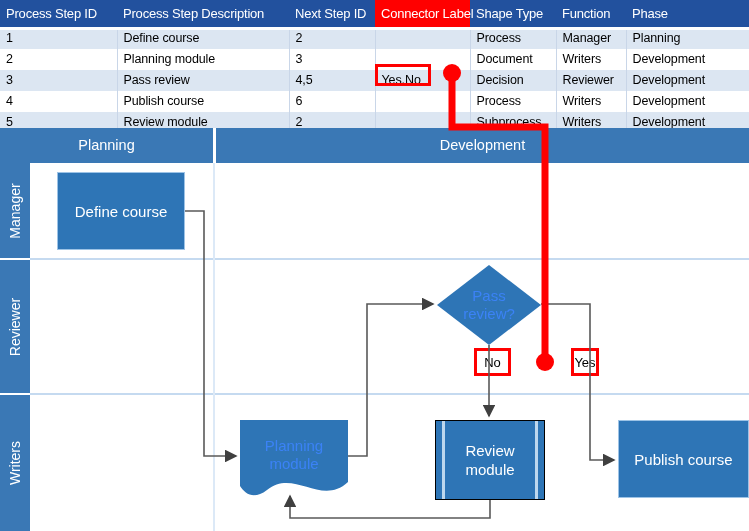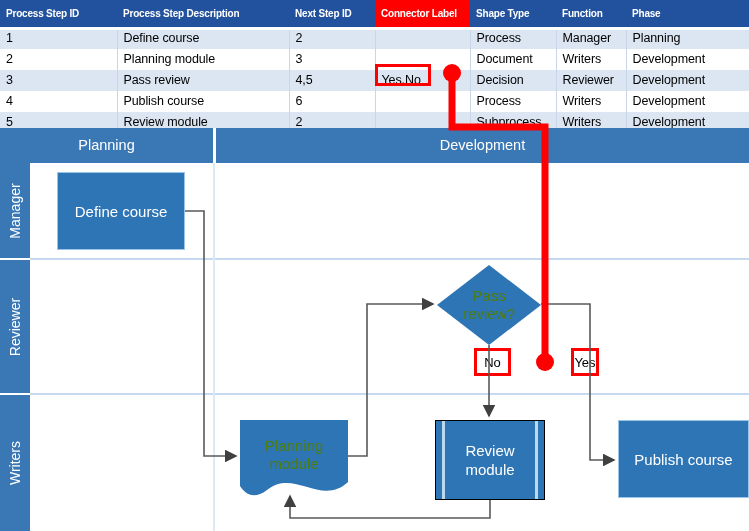--- a/index.html
+++ b/index.html
@@ -3,21 +3,21 @@
 <meta charset="utf-8">
 <style>
   html,body{margin:0;padding:0;background:#ffffff;}
   body{font-family:"Liberation Sans", sans-serif;}
   #root{position:relative;width:749px;height:531px;overflow:hidden;background:#fff;}
 
   
   #table-area{position:absolute;left:0;top:0;width:749px;height:128px;}
   table.data{border-collapse:collapse;width:749px;table-layout:fixed;}
   table.data thead th{
-    background:#22519E;color:#ffffff;font-size:10px;font-weight:bold;
+    background:#22519E;color:#ffffff;font-size:13px;font-weight:normal;
     text-align:left;padding:4px 0 5px 6px;height:19px;line-height:14px;
     white-space:nowrap;letter-spacing:-0.2px;
   }
   table.data thead th.hl{background:#FF0000;}
   table.data tbody td{
     font-size:12.5px;color:#000;text-align:left;padding:2px 0 2px 6px;
     height:17px;line-height:17px;white-space:nowrap;border-right:1px solid #c9d6e8;
     letter-spacing:-0.1px;
   }
   table.data tbody tr.odd td{background:#DCE6F2;}
@@ -60,21 +60,21 @@
   .doc-shape{position:absolute;}
   .sub-shape{position:absolute;background:#2E75B6;border:1px solid #000000;box-sizing:border-box;}
   .sub-bar{position:absolute;top:0;bottom:0;width:3px;background:#BDD7EE;}
   .sub-label{position:absolute;left:0;right:0;top:0;bottom:0;display:flex;
              align-items:center;justify-content:center;color:#fff;font-size:15px;
              line-height:19px;text-align:center;}
 
   .diamond-wrap{position:absolute;}
   .diamond-label{position:absolute;left:0;top:0;width:100%;height:100%;
     display:flex;align-items:center;justify-content:center;flex-direction:column;
-    color:#4d7c0f;font-size:15px;line-height:18px;text-align:center;}
+    color:#3b82f6;font-size:15px;line-height:18px;text-align:center;}
 
   
   .conn-lbl{position:absolute;background:#ffffff;border:3px solid #FF0000;
     box-sizing:border-box;display:flex;align-items:center;justify-content:center;
     font-size:13px;color:#000;}
 
   svg.overlay{position:absolute;left:0;top:0;width:749px;height:531px;pointer-events:none;}
 
   
   .cell-hl{position:absolute;border:3px solid #FF0000;box-sizing:border-box;background:transparent;}

